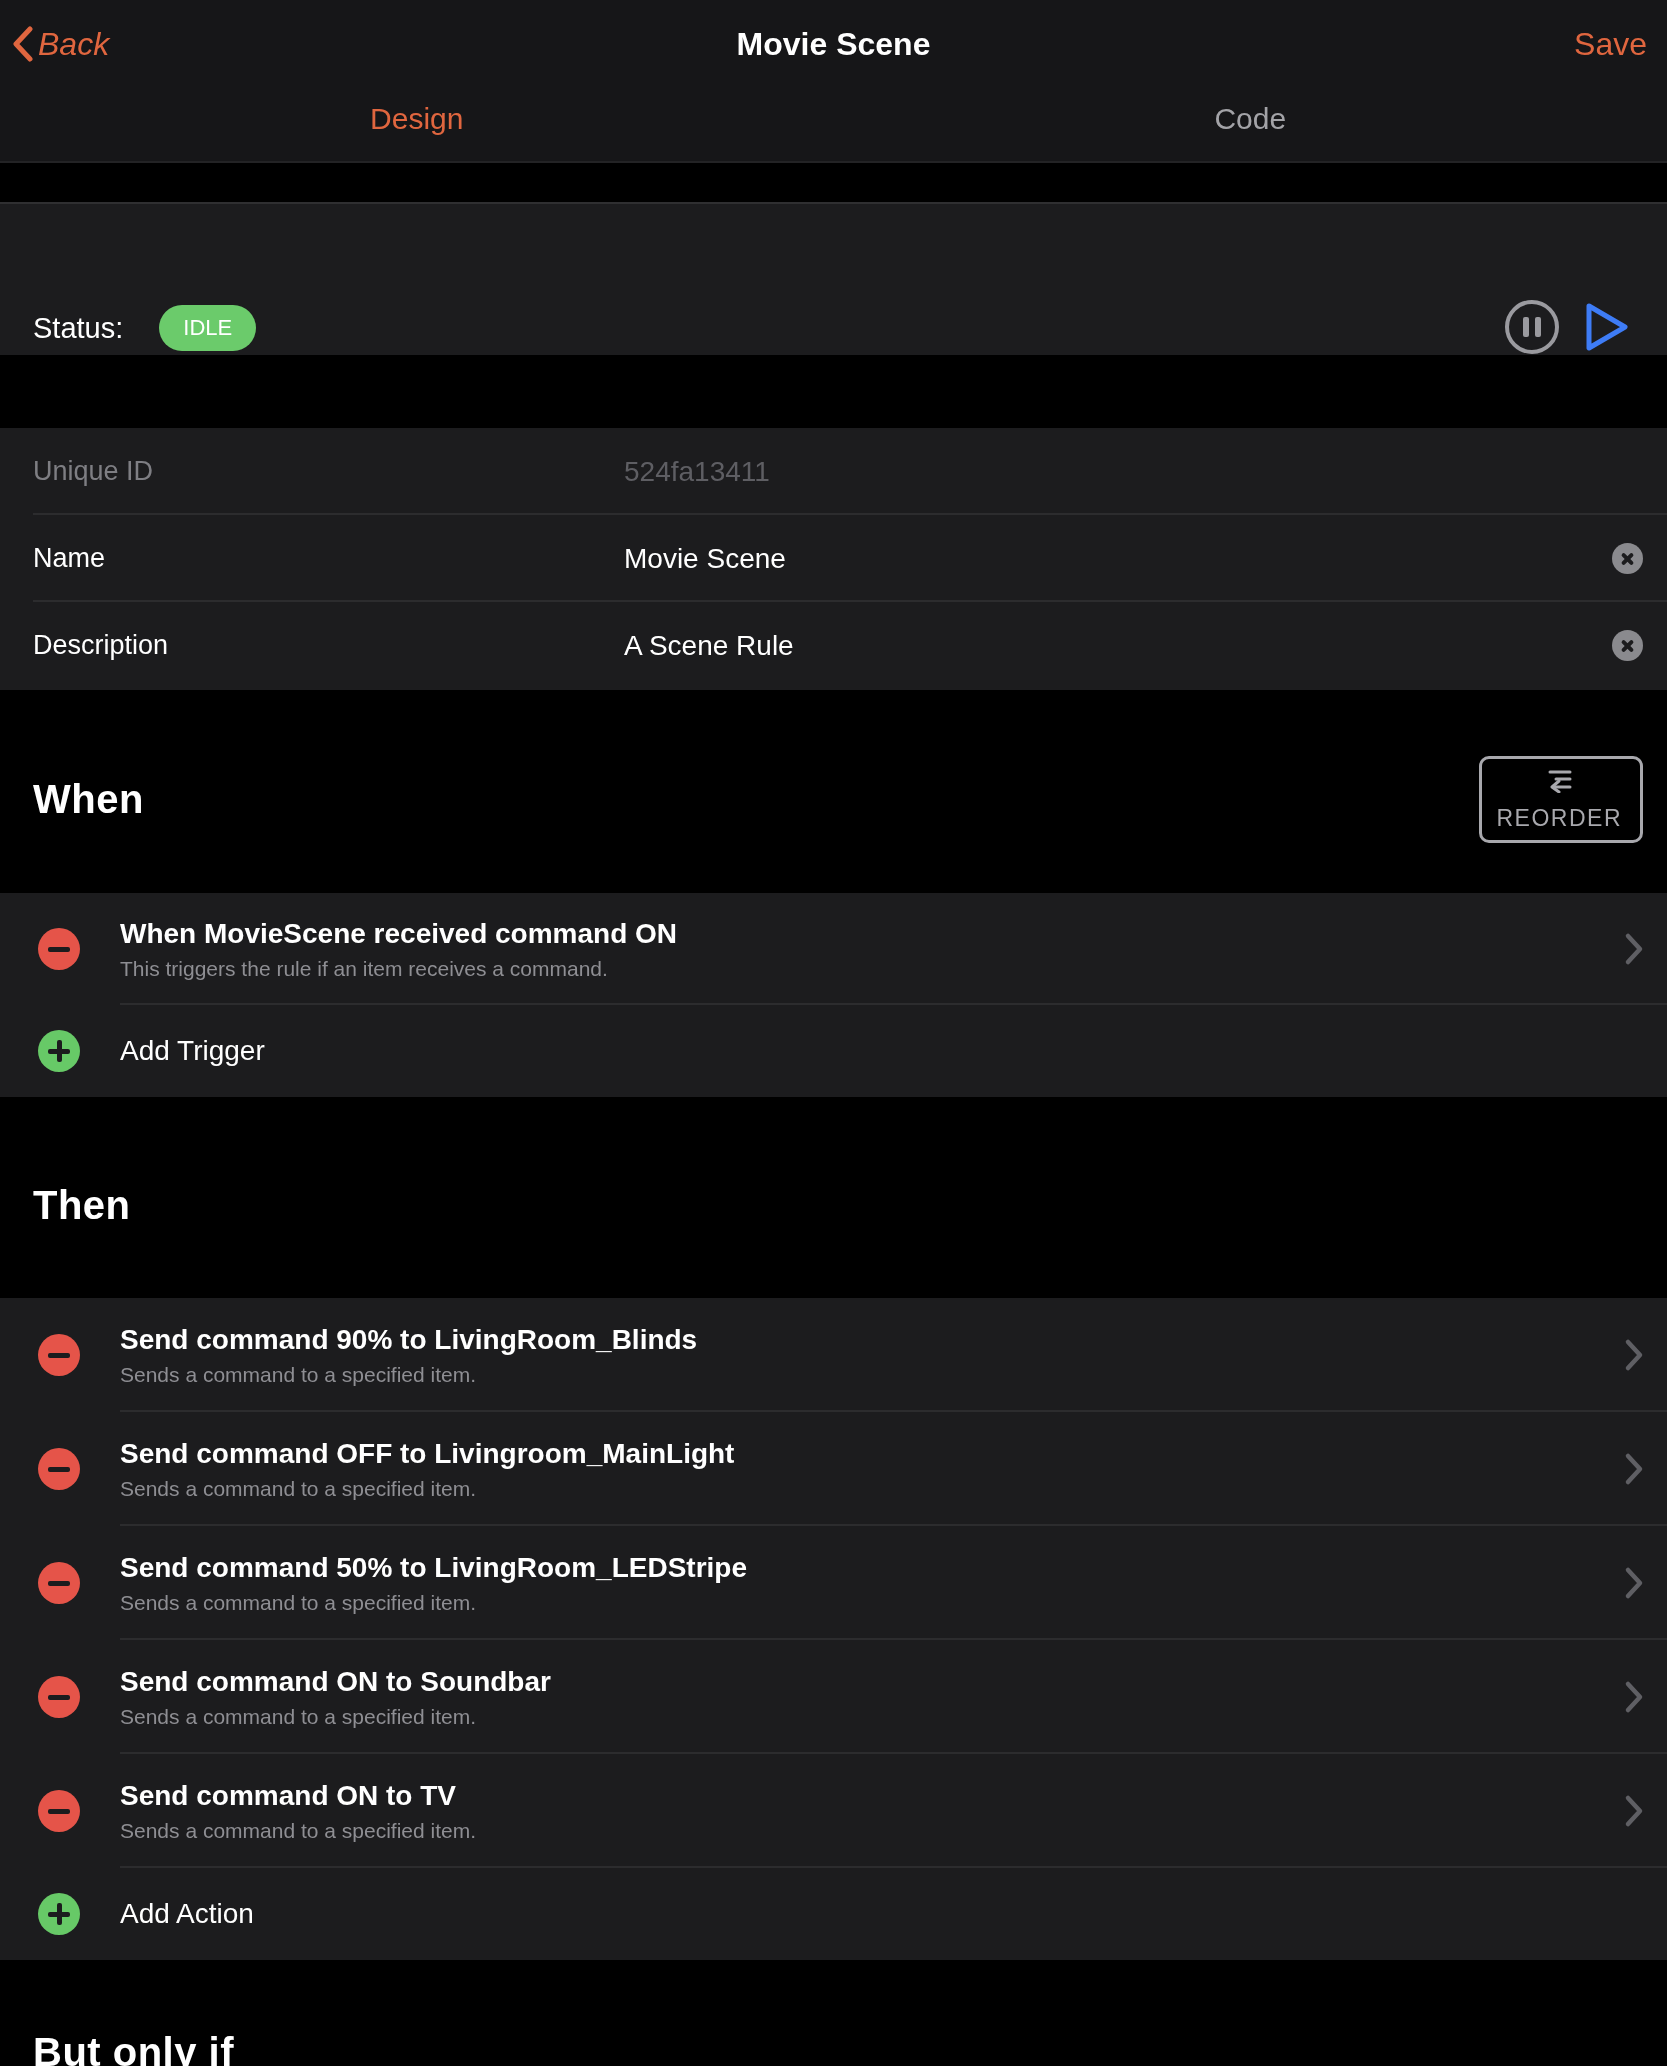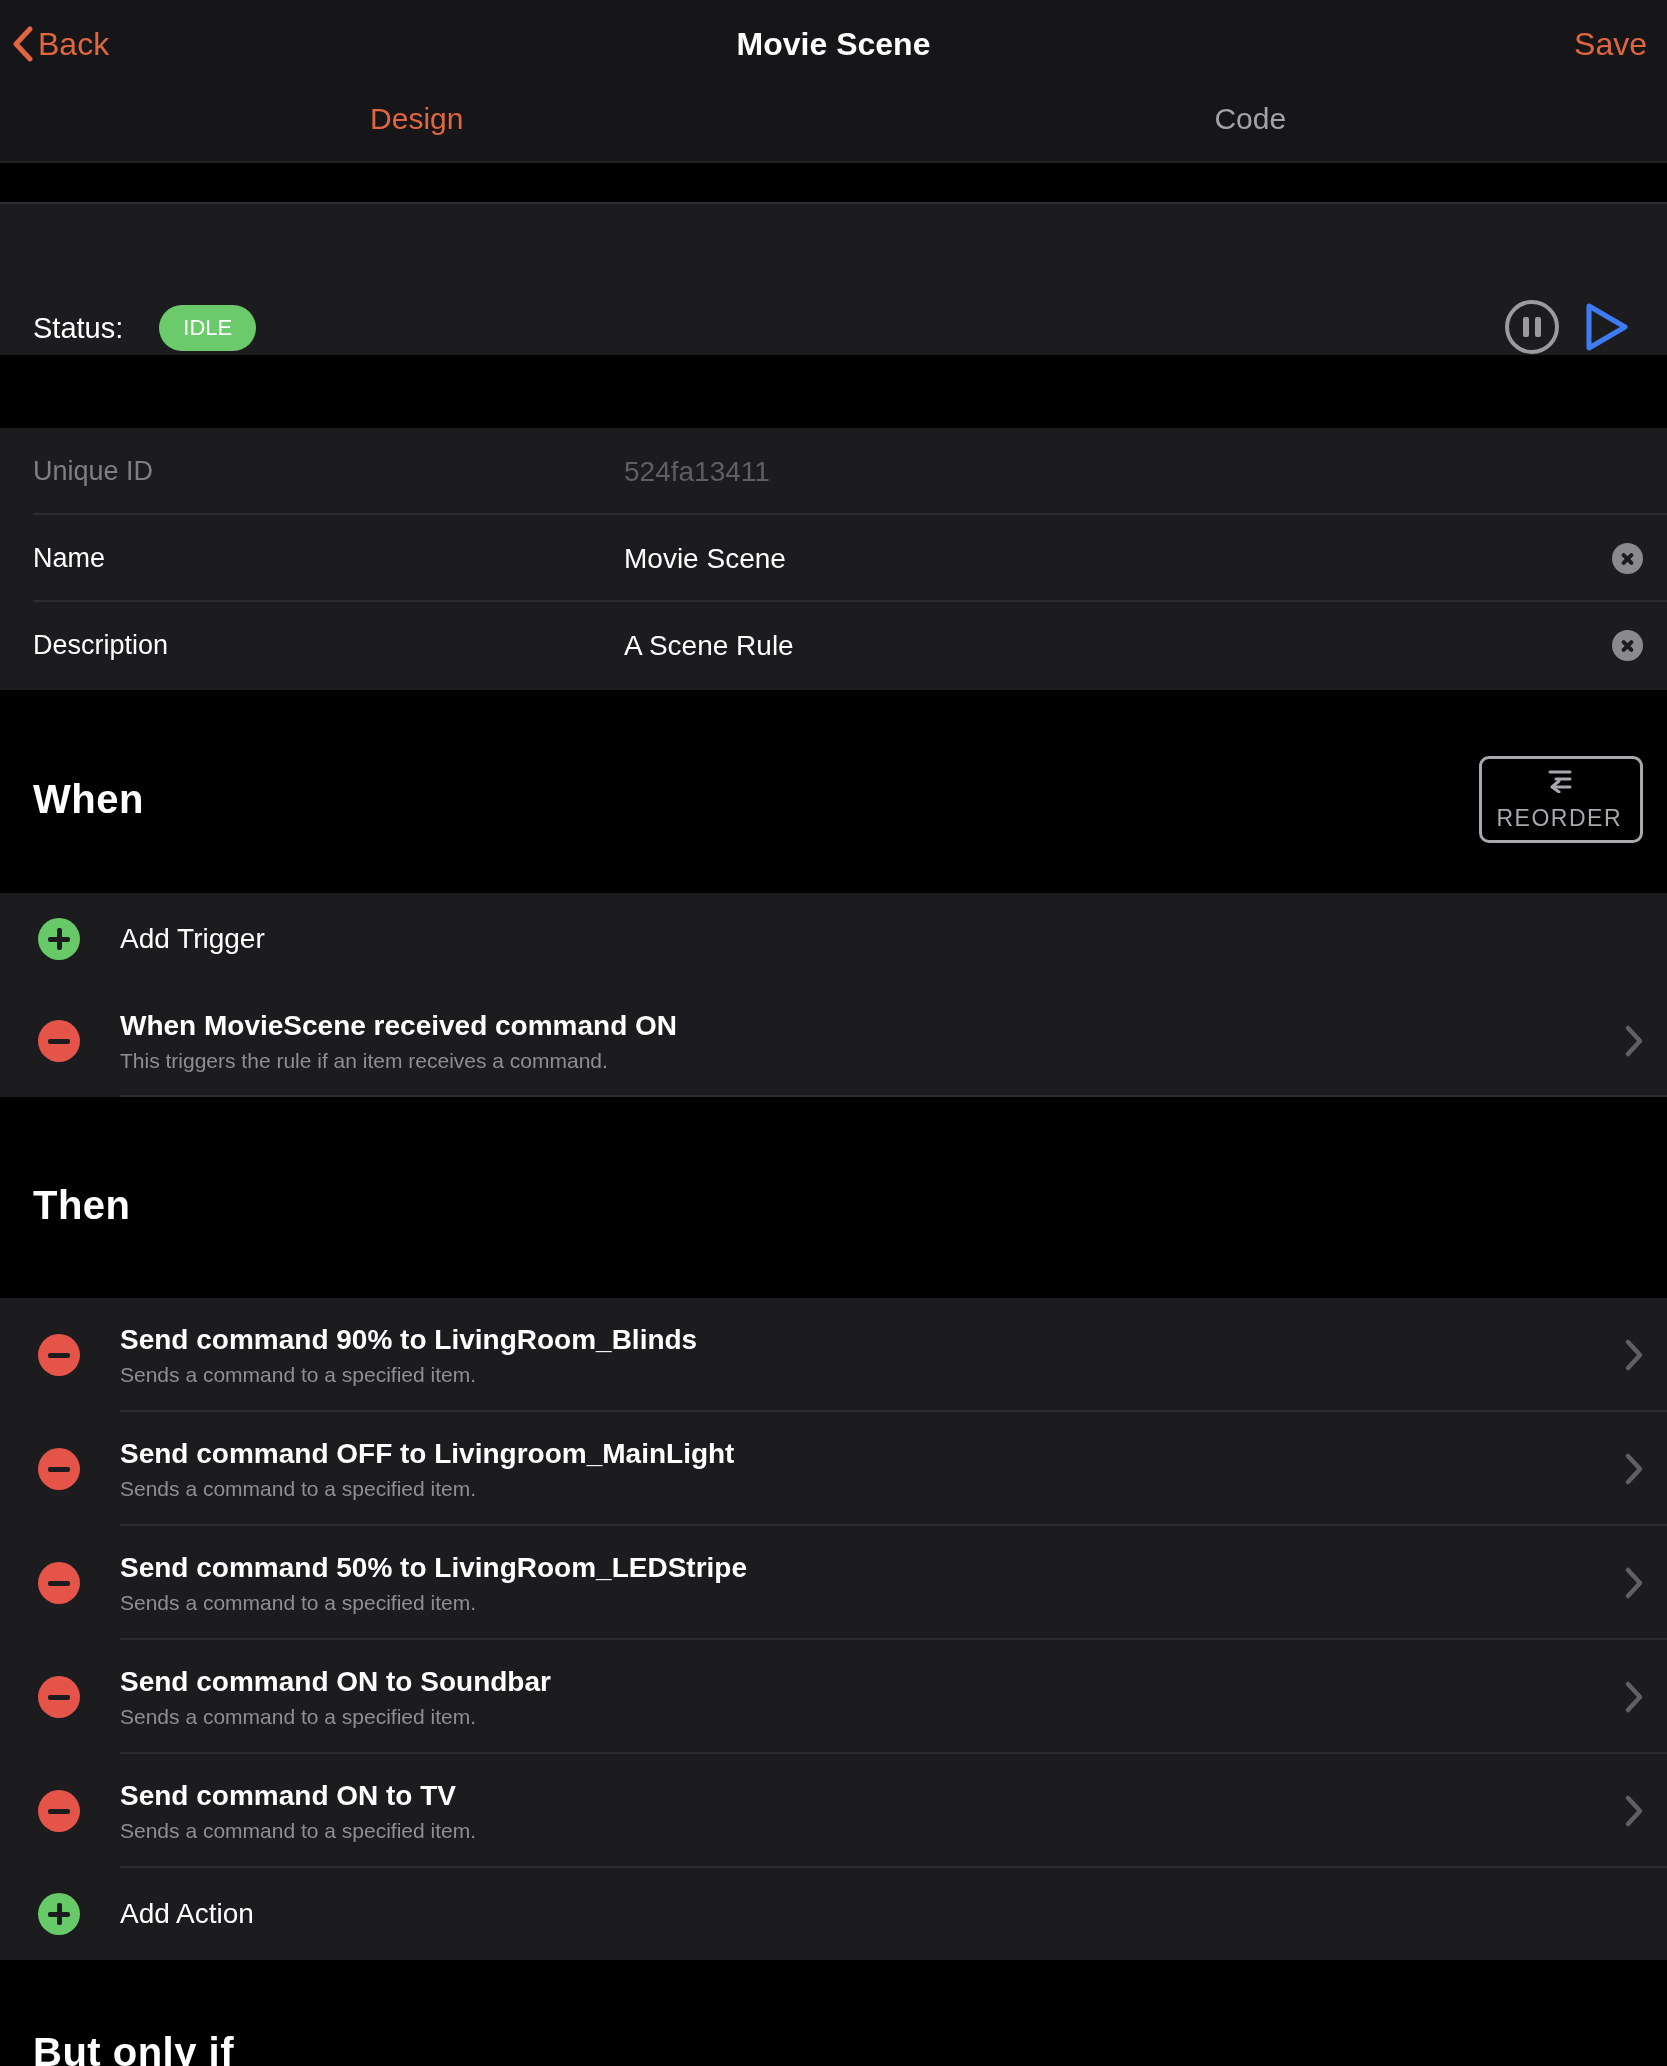--- a/index.html
+++ b/index.html
@@ -7,21 +7,21 @@
     --remove-red:#E55449; --play-blue:#3E7CF6; --card-background:#1C1C1E;
     --header-background:#161618; --separator:#2C2C2E; --secondary-text:#8E8E93;
   }
   *{margin:0;padding:0;box-sizing:border-box;}
   body{background:#000;font-family:"Liberation Sans","DejaVu Sans",sans-serif;}
   .screen{position:relative;width:1667px;height:2066px;background:#000;overflow:hidden;color:#fff;}
 
   
   .header{position:absolute;top:0;left:0;right:0;height:163px;background:var(--header-background);border-bottom:2px solid #232325;}
   .navrow{position:absolute;top:0;left:0;right:0;height:78px;display:flex;align-items:center;padding:10px 20px 0 12px;}
-  .back{display:flex;align-items:center;gap:4px;color:var(--accent-orange);font-size:32px;cursor:pointer;}
+  .back{display:flex;align-items:center;gap:4px;color:var(--accent-orange);font-size:32px;cursor:pointer;font-style:italic;}
   .nav-title{position:absolute;left:0;right:0;text-align:center;font-size:32px;font-weight:700;color:#fff;pointer-events:none;}
   .save{margin-left:auto;color:var(--accent-orange);font-size:32px;cursor:pointer;}
   .tabs{position:absolute;top:84px;left:0;right:0;height:70px;display:flex;}
   .tab{flex:1;display:flex;align-items:center;justify-content:center;font-size:30px;color:#A3A3A7;cursor:pointer;}
   .tab.active{color:var(--accent-orange);}
 
   
   .card{position:absolute;left:0;right:0;background:var(--card-background);}
   .status-section{top:202px;height:153px;border-top:2px solid #2F2F31;display:flex;align-items:flex-end;padding:30px 36px 0 33px;}
   .status-left{display:flex;align-items:center;height:54px;gap:36px;}
@@ -141,37 +141,37 @@
         <line x1="6" y1="5" x2="26" y2="5" stroke="#A8A8AD" stroke-width="3" stroke-linecap="round"></line>
         <line x1="12" y1="12" x2="26" y2="12" stroke="#A8A8AD" stroke-width="3" stroke-linecap="round"></line>
         <line x1="9" y1="20" x2="26" y2="20" stroke="#A8A8AD" stroke-width="3" stroke-linecap="round"></line>
         <polyline points="15,14 8,20 15,25" fill="none" stroke="#A8A8AD" stroke-width="3" stroke-linecap="round" stroke-linejoin="round"></polyline>
       </svg>
       <span>REORDER</span>
     </div>
   </div>
 
   <div class="card list triggers-section">
-    <div class="list-row add-row">
-      <div class="circle-btn add"></div>
-      <span class="add-label">Add Trigger</span>
-    </div>
     <div class="list-row item-row">
       <div class="circle-btn remove"></div>
       <div class="row-text">
         <span class="row-title">When MovieScene received command ON</span>
         <span class="row-sub">This triggers the rule if an item receives a command.</span>
       </div>
       <div class="row-chevron">
         <svg width="22" height="36" viewBox="0 0 22 36">
           <polyline points="5,5 17,18 5,31" fill="none" stroke="#5F5F64" stroke-width="4.5" stroke-linecap="round" stroke-linejoin="round"></polyline>
         </svg>
       </div>
       <div class="sep"></div>
     </div>
+    <div class="list-row add-row">
+      <div class="circle-btn add"></div>
+      <span class="add-label">Add Trigger</span>
+    </div>
   </div>
 
   <div class="section-head then-head">
     <h2>Then</h2>
   </div>
 
   <div class="card list actions-section" id="actions-section">
   <div class="list-row item-row">
     <div class="circle-btn remove"></div>
     <div class="row-text">

